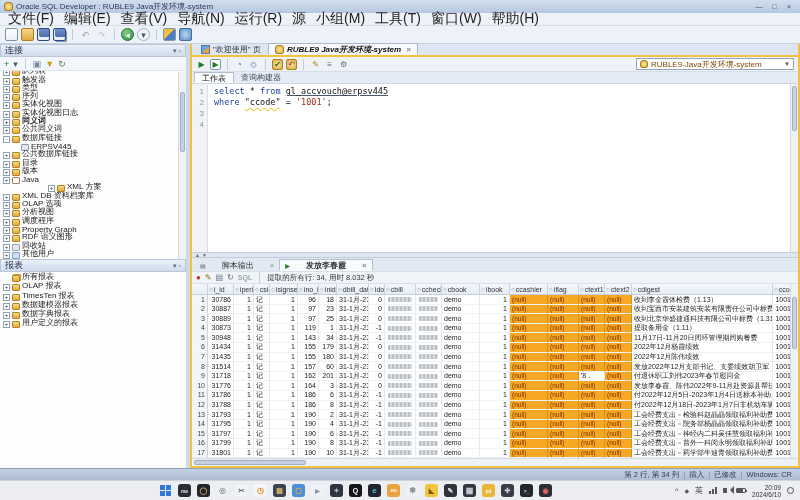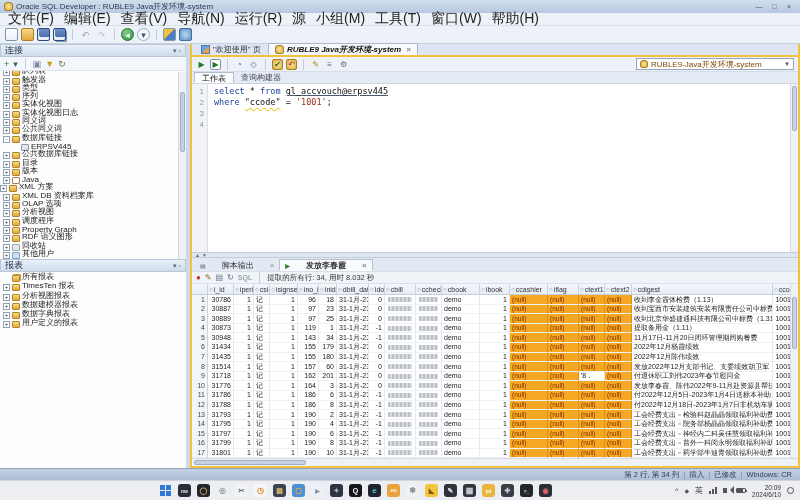--- a/index.html
+++ b/index.html
@@ -213,21 +213,21 @@
               <div class="titem" style="padding-left: 3px;">
                 <span class="exp">+</span>
                 <span class="tico folder"></span>
                 <span>实体化视图</span>
               </div>
               <div class="titem" style="padding-left: 3px;">
                 <span class="exp">+</span>
                 <span class="tico folder"></span>
                 <span>实体化视图日志</span>
               </div>
-              <div class="titem" style="padding-left: 3px;">
+              <div class="titem" style="padding-left: 3px; font-weight: bold;">
                 <span class="exp">+</span>
                 <span class="tico folder"></span>
                 <span>同义词</span>
               </div>
               <div class="titem" style="padding-left: 3px;">
                 <span class="exp">+</span>
                 <span class="tico folder"></span>
                 <span>公共同义词</span>
               </div>
               <div class="titem" style="padding-left: 3px;">
@@ -253,21 +253,21 @@
               <div class="titem" style="padding-left: 3px;">
                 <span class="exp">+</span>
                 <span class="tico folder"></span>
                 <span>版本</span>
               </div>
               <div class="titem" style="padding-left: 3px;">
                 <span class="exp">+</span>
                 <span class="tico java"></span>
                 <span>Java</span>
               </div>
-              <div class="titem" style="padding-left: 0;">
+              <div class="titem" style="padding-left: 20px; margin-left: 28px;">
                 <span class="exp">+</span>
                 <span class="tico folder"></span>
                 <span>XML 方案</span>
               </div>
               <div class="titem" style="padding-left: 3px;">
                 <span class="exp">+</span>
                 <span class="tico folder"></span>
                 <span>XML DB 资料档案库</span>
               </div>
               <div class="titem" style="padding-left: 3px;">
@@ -320,26 +320,26 @@
           </div>
           <div class="tree" id="rep-tree">
               <div class="titem" style="padding-left: 3px;">
                 <span class="exp none">+</span>
                 <span class="tico stack"></span>
                 <span>所有报表</span>
               </div>
               <div class="titem" style="padding-left: 3px;">
                 <span class="exp">+</span>
                 <span class="tico folder"></span>
+                <span>OLAP 报表</span>
+              </div>
+              <div class="titem" style="padding-left: 3px;">
+                <span class="exp">+</span>
+                <span class="tico folder"></span>
                 <span>TimesTen 报表</span>
-              </div>
-              <div class="titem" style="padding-left: 3px;">
-                <span class="exp">+</span>
-                <span class="tico folder"></span>
-                <span>分析视图报表</span>
               </div>
               <div class="titem" style="padding-left: 3px;">
                 <span class="exp">+</span>
                 <span class="tico folder"></span>
                 <span>数据建模器报表</span>
               </div>
               <div class="titem" style="padding-left: 3px;">
                 <span class="exp">+</span>
                 <span class="tico folder"></span>
                 <span>数据字典报表</span>

